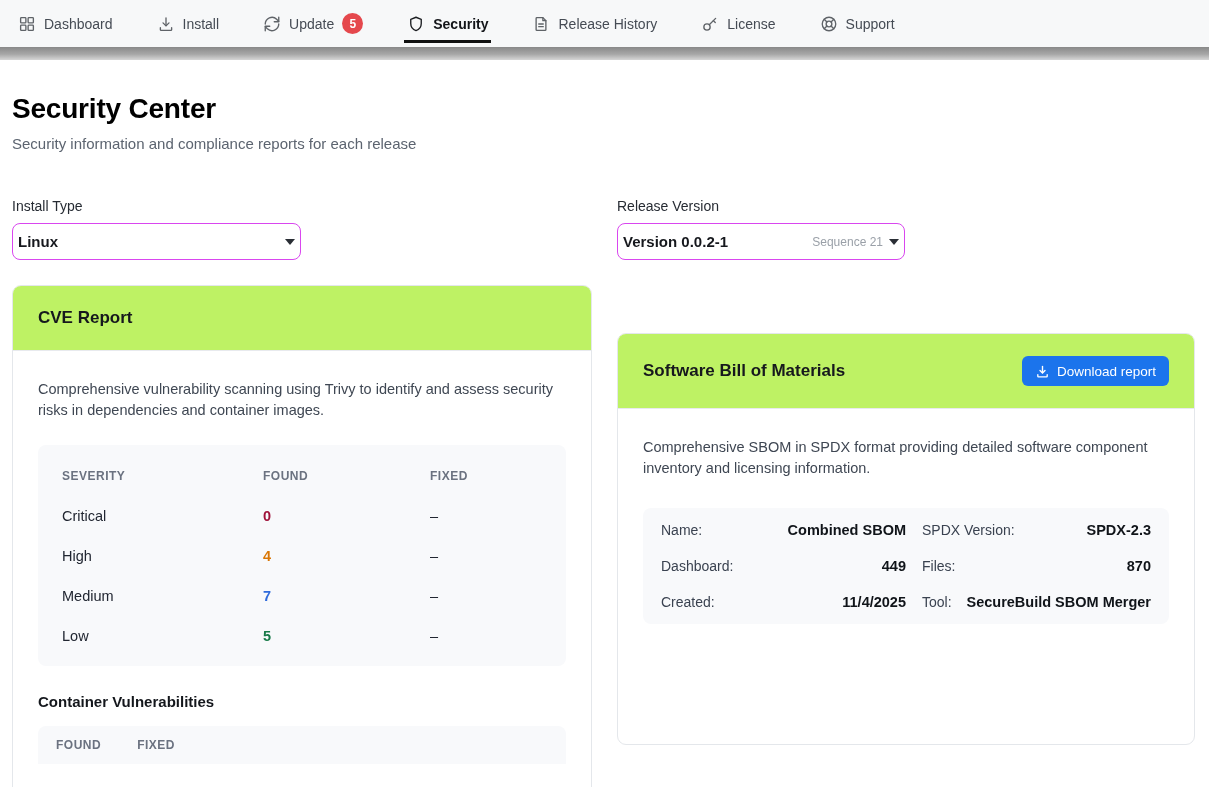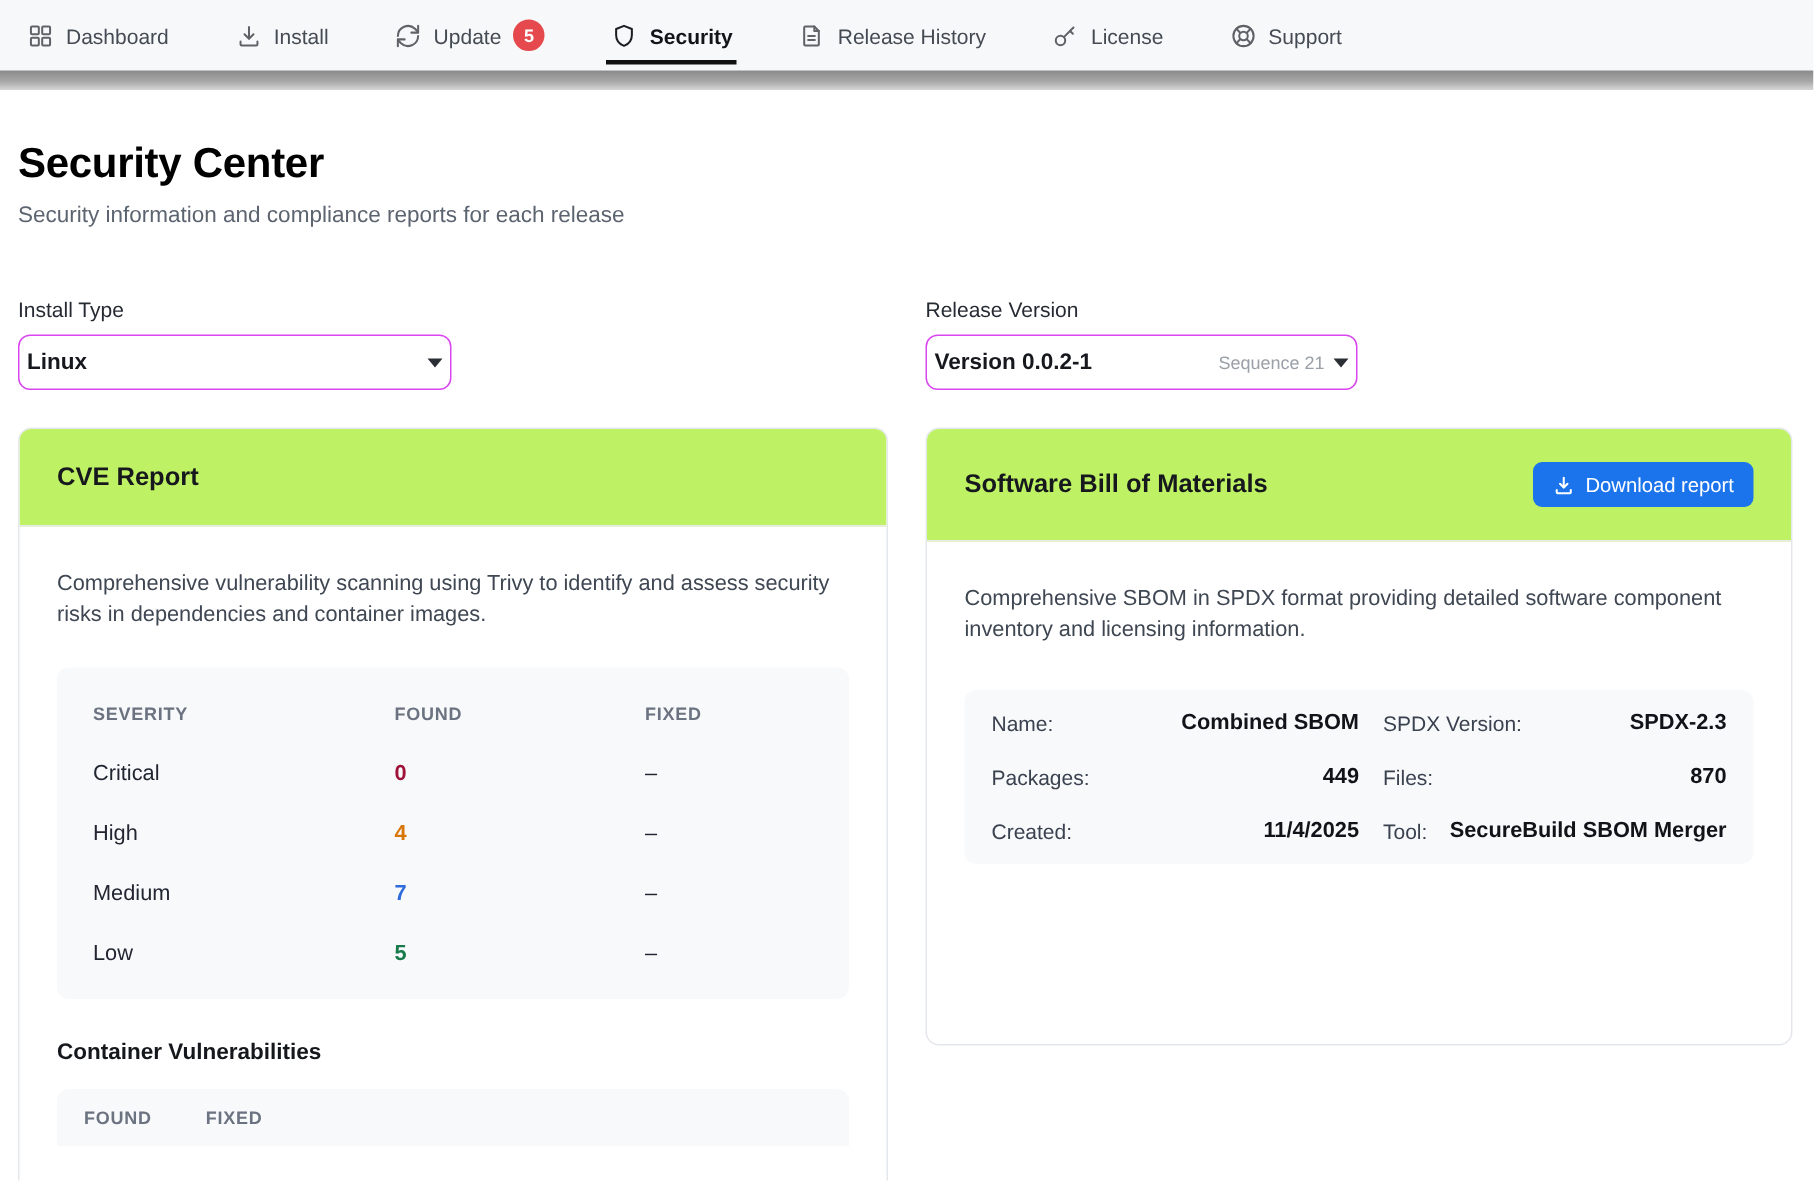--- a/index.html
+++ b/index.html
@@ -40,21 +40,21 @@
   .select-value { font-size:15px; font-weight:700; color:#16181d; }
   .select-meta { display:flex; align-items:center; gap:6px; }
   .select-sub { font-size:12px; color:#9aa0a8; }
   .caret { width:0; height:0; border-left:5px solid transparent;
     border-right:5px solid transparent; border-top:6px solid #2a2e35; }
 
   
   .cards { margin-top:25px; align-items:start; }
   .card { border:1px solid #e4e7eb; border-radius:9px; background:#fff; overflow:hidden; }
   .card-cve { min-height:610px; }
-  .card-sbom { height:412px; }
+  .card-sbom { height:412px;margin-top:48px; }
   .card-header { padding:22px 25px; background:#bef264; border-bottom:1px solid #e8eaee;
     display:flex; align-items:center; justify-content:space-between; }
   .card-title { font-size:17px; font-weight:700; color:#16181d; }
   .card-body { padding:28px 25px 24px; }
   .card-desc { font-size:14.5px; line-height:1.48; color:#3f4753; }
 
   
   .sev-table { margin-top:23px; background:#f8f9fb; border-radius:8px; padding:8px 0 10px; }
   .sev-row { display:grid; grid-template-columns:201px 167px 1fr; padding:12px 0 12px 24px;
     align-items:center; }
@@ -233,21 +233,21 @@
         <div class="sbom-box">
           <div class="sbom-cell">
             <span class="sbom-label">Name:</span>
             <span class="sbom-value">Combined SBOM</span>
           </div>
           <div class="sbom-cell col2">
             <span class="sbom-label">SPDX Version:</span>
             <span class="sbom-value">SPDX-2.3</span>
           </div>
           <div class="sbom-cell">
-            <span class="sbom-label">Packages:</span>
+            <span class="sbom-label">Dashboard:</span>
             <span class="sbom-value">449</span>
           </div>
           <div class="sbom-cell col2">
             <span class="sbom-label">Files:</span>
             <span class="sbom-value">870</span>
           </div>
           <div class="sbom-cell">
             <span class="sbom-label">Created:</span>
             <span class="sbom-value">11/4/2025</span>
           </div>

